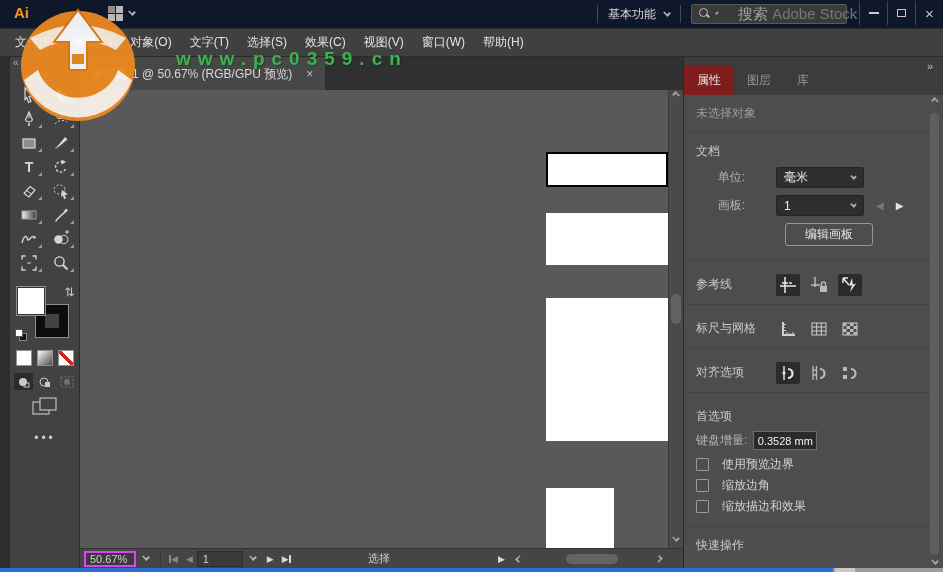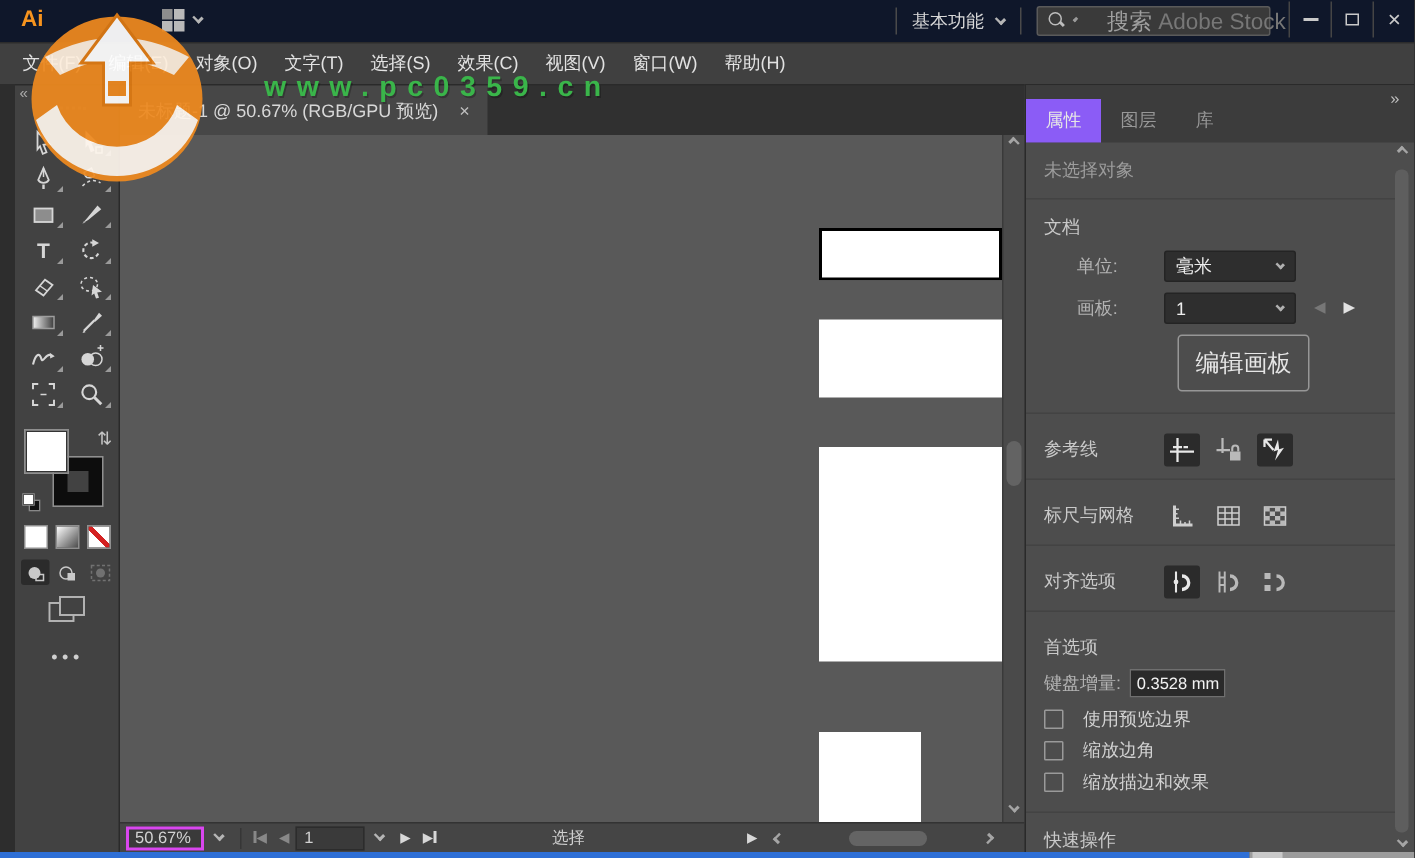--- a/index.html
+++ b/index.html
@@ -88,33 +88,33 @@
   .h-left{transform:rotate(135deg) scale(1,.8);margin:0 4px;}
   .h-right{transform:rotate(-45deg) scale(1,.8);margin:0 4px;}
   .htrack{flex:1;height:12px;position:relative;}
   .hthumb{position:absolute;left:40px;top:1px;width:52px;height:10px;background:#646464;border-radius:5px;cursor:grab;}
 
   
   .panel{position:absolute;left:683px;top:56px;width:260px;height:516px;background:#4d4d4d;border-left:1px solid #2a2a2a;border-top:1px solid #2a2a2a;}
   .panel-head{height:38px;background:#3c3c3c;display:flex;align-items:flex-end;position:relative;}
   .p-collapse{position:absolute;right:10px;top:3px;color:#c0c0c0;font-size:11px;cursor:pointer;}
   .ptab{padding:6px 13px;font-size:12px;color:#979797;cursor:pointer;}
-  .ptab.active{background:#8b5cf6;color:#e6e6e6;}
+  .ptab.active{background:#7f1d1d;color:#e6e6e6;}
   .panel-body{position:absolute;left:0;top:38px;width:248px;bottom:0;overflow:hidden;}
   .section{border-bottom:1px solid #434343;padding:7px 12px;}
   .sec-title{color:#c9c9c9;font-size:12px;margin:3px 0 4px;}
   .dim-label{color:#9c9c9c;font-size:12px;margin:3px 0;}
   .frow{display:flex;align-items:center;margin:7px 0;}
   .flabel{width:80px;text-align:center;color:#b3b3b3;padding-right:9px;flex:none;}
   .select{width:88px;height:21px;background:#2e2e2e;border:1px solid #242424;border-radius:2px;display:flex;align-items:center;padding:0 7px;color:#ededed;cursor:pointer;}
   .select .chev{margin-left:auto;width:5px;height:5px;border-color:#b0b0b0;}
   .abnav{margin-left:12px;display:flex;gap:12px;font-size:10px;}
   .abnav .prev{color:#777;cursor:default;}
   .abnav .next{color:#e2e2e2;cursor:pointer;}
-  .btn{height:38px;border:1px solid #979797;border-radius:3px;background:transparent;color:#e6e6e6;font-size:16px;display:flex;align-items:center;justify-content:center;cursor:pointer;}
+  .btn{height:23px;border:1px solid #979797;border-radius:3px;background:transparent;color:#e6e6e6;font-size:12px;display:flex;align-items:center;justify-content:center;cursor:pointer;}
   .editab-btn{width:88px;margin-left:89px;}
   .iconrow{display:flex;align-items:center;margin:5px 0;}
   .iconset{display:flex;gap:7px;margin-left:auto;margin-right:58px;}
   .pibtn{width:24px;height:22px;display:flex;align-items:center;justify-content:center;border-radius:2px;cursor:pointer;}
   .pibtn.active{background:#2b2b2b;}
   .kbrow{display:flex;align-items:center;margin:6px 0;}
   .kbrow .kl{color:#b3b3b3;}
   .kb-input{margin-left:6px;width:64px;height:19px;background:#2a2a2a;border:1px solid #6f6f6f;color:#f2f2f2;font-size:11px;display:flex;align-items:center;justify-content:center;cursor:text;}
   .cbrow{display:flex;align-items:center;gap:13px;margin:4px 0;cursor:pointer;}
   .cbox{width:13px;height:13px;border:1px solid #9a9a9a;border-radius:1px;background:transparent;flex:none;}

